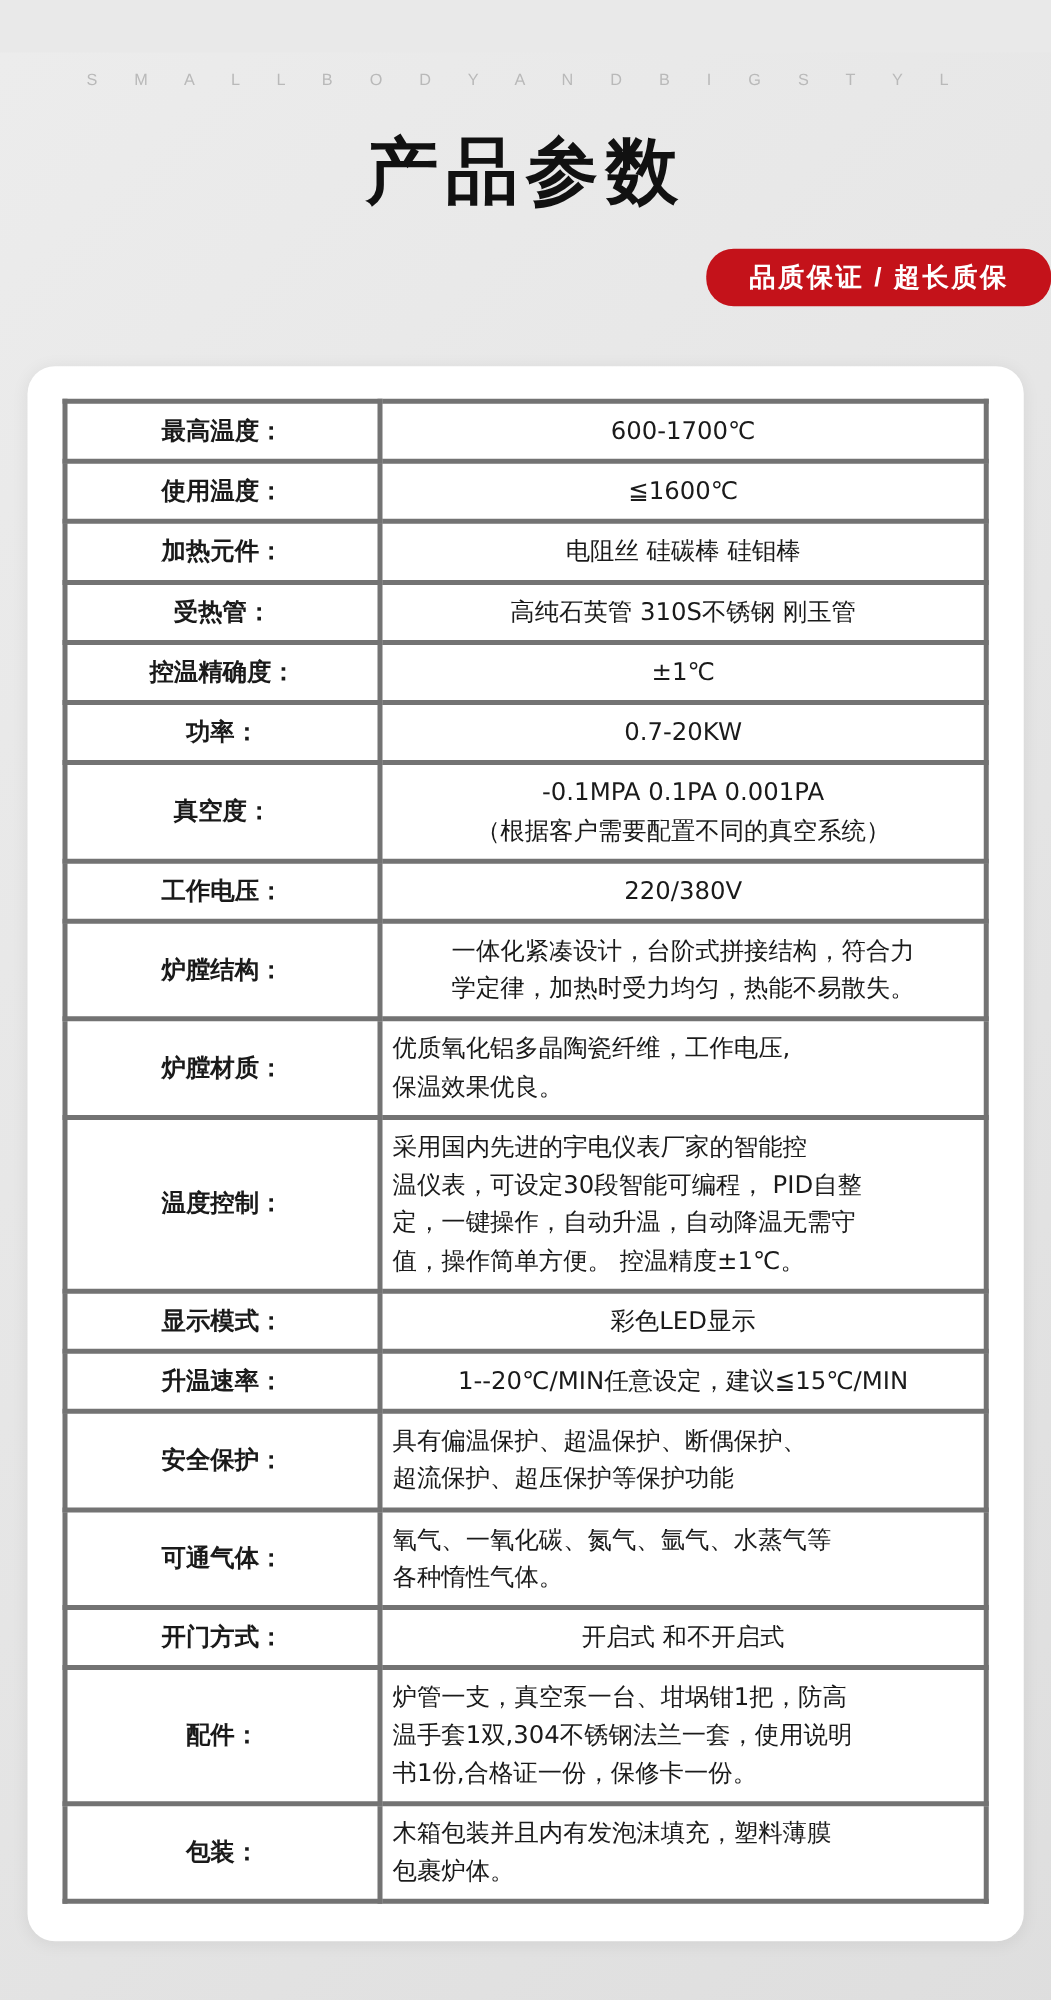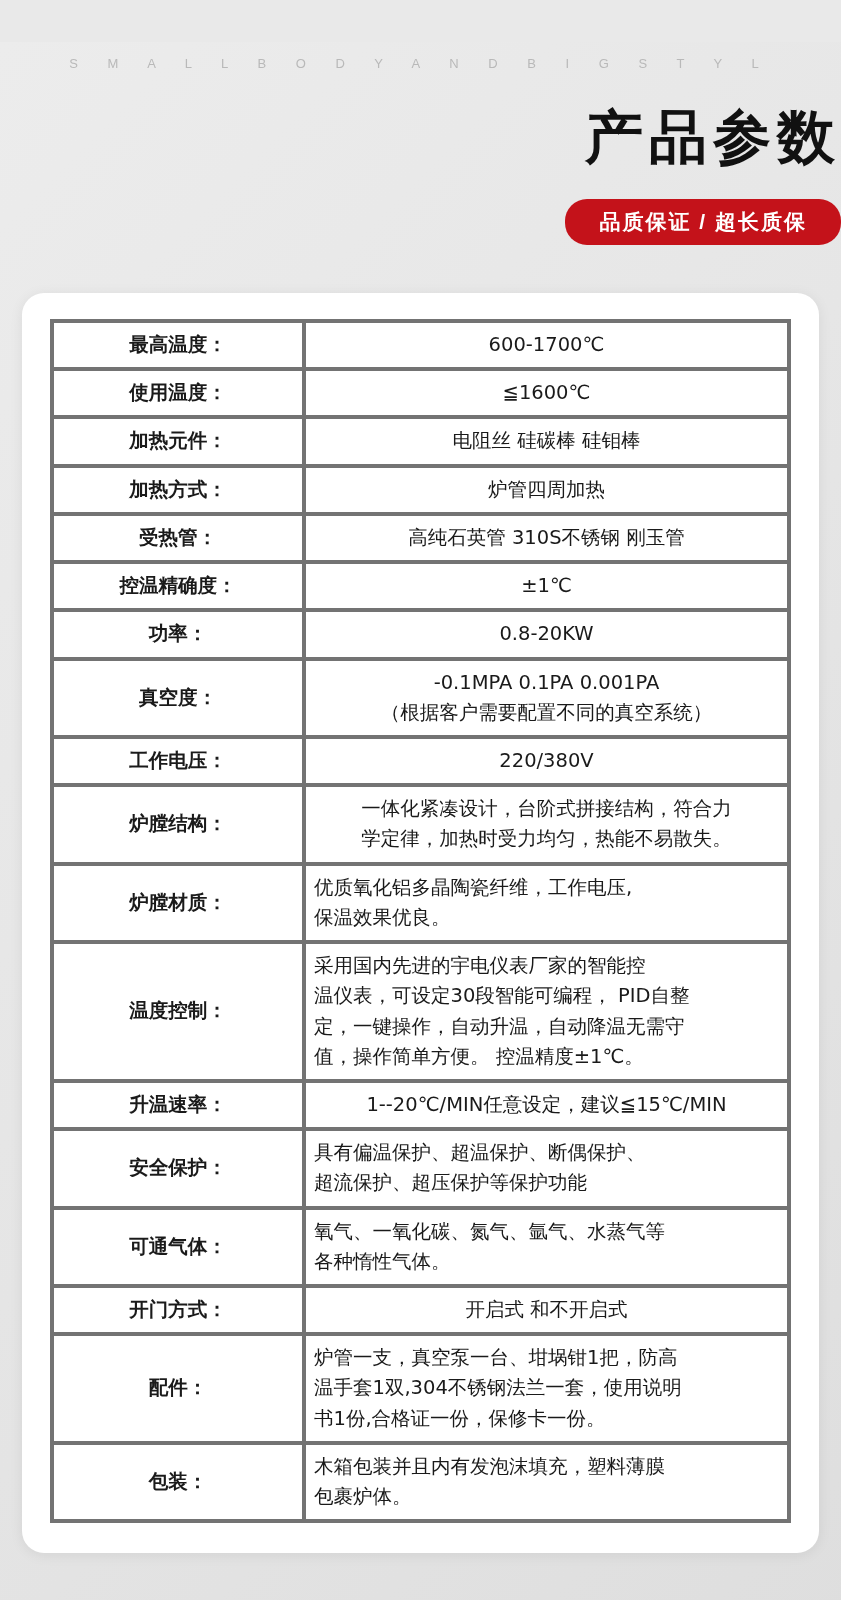--- a/index.html
+++ b/index.html
@@ -28,21 +28,21 @@
     padding: 14px 24px 4px 24px;
     font-size: 13px;
     letter-spacing: 13px;
     color: #b9b9b9;
     white-space: nowrap;
     overflow: hidden;
     text-align: center;
     font-family: "Liberation Sans", sans-serif;
   }
   .title {
-    text-align: right;
+    text-align: center;
     font-size: 58px;
     font-weight: bold;
     letter-spacing: 6px;
     color: #111;
     margin: 24px 0 0 0;
     font-family: "DejaVu Sans", "Liberation Sans", sans-serif;
   }
   .badge-wrap {
     text-align: right;
     margin-top: 22px;
@@ -123,42 +123,36 @@
             <td class="value center">
               <span class="nowrapline">≦1600℃</span>
             </td>
           </tr>
           <tr class="r2">
             <td class="label">加热元件：</td>
             <td class="value center">
               <span class="nowrapline">电阻丝   硅碳棒   硅钼棒</span>
             </td>
           </tr>
-          <tr class="r3">
-            <td class="label">加热方式：</td>
-            <td class="value center">
-              <span class="nowrapline">炉管四周加热</span>
-            </td>
-          </tr>
           <tr class="r4">
             <td class="label">受热管：</td>
             <td class="value center">
               <span class="nowrapline">高纯石英管   310S不锈钢   刚玉管</span>
             </td>
           </tr>
           <tr class="r5">
             <td class="label">控温精确度：</td>
             <td class="value center">
               <span class="nowrapline">±1℃</span>
             </td>
           </tr>
           <tr class="r6">
             <td class="label">功率：</td>
             <td class="value center">
-              <span class="nowrapline">0.8-20KW</span>
+              <span class="nowrapline">0.7-20KW</span>
             </td>
           </tr>
           <tr class="r7">
             <td class="label">真空度：</td>
             <td class="value center">
               <span class="nowrapline">-0.1MPA 0.1PA 0.001PA</span>
               <span class="nowrapline">（根据客户需要配置不同的真空系统）</span>
             </td>
           </tr>
           <tr class="r8">
@@ -183,20 +177,26 @@
           </tr>
           <tr class="r11">
             <td class="label">温度控制：</td>
             <td class="value">
               <span class="nowrapline">采用国内先进的宇电仪表厂家的智能控</span>
               <span class="nowrapline">温仪表，可设定30段智能可编程， PID自整</span>
               <span class="nowrapline">定，一键操作，自动升温，自动降温无需守</span>
               <span class="nowrapline">值，操作简单方便。 控温精度±1℃。</span>
             </td>
           </tr>
+          <tr class="r12">
+            <td class="label">显示模式：</td>
+            <td class="value center">
+              <span class="nowrapline">彩色LED显示</span>
+            </td>
+          </tr>
           <tr class="r13">
             <td class="label">升温速率：</td>
             <td class="value center">
               <span class="nowrapline">1--20℃/MIN任意设定，建议≦15℃/MIN</span>
             </td>
           </tr>
           <tr class="r14">
             <td class="label">安全保护：</td>
             <td class="value">
               <span class="nowrapline">具有偏温保护、超温保护、断偶保护、</span>

